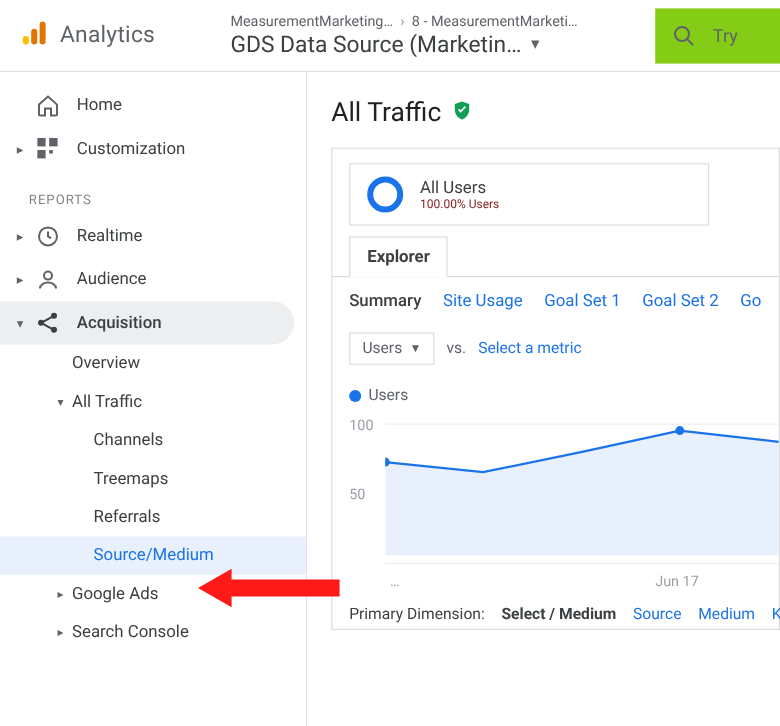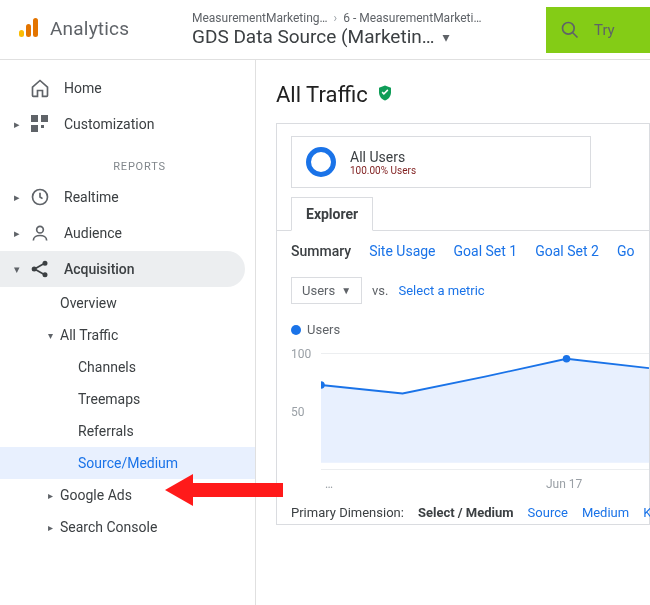--- a/index.html
+++ b/index.html
@@ -114,21 +114,20 @@
     border-radius: 0 18px 18px 0;
     margin-right: 10px;
     color: #3c4043;
     font-weight: 500;
   }
   .section-label {
     padding: 18px 0 6px 24px;
     font-size: 11px;
     letter-spacing: 0.8px;
     color: #80868b;
-    text-align: center;
   }
   .sub-item {
     padding-left: 60px;
     font-size: 14px;
     height: 32px;
     color: #3c4043;
   }
   .sub-item.group {
     padding-left: 48px;
     font-weight: 400;
@@ -291,21 +290,21 @@
         <rect x="8" y="7" width="5" height="13" rx="2.5" fill="#e37400"></rect>
         <rect x="15" y="1" width="5" height="19" rx="2.5" fill="#e37400"></rect>
       </svg>
     </span>
     <span class="brand-title">Analytics</span>
   </div>
   <div class="breadcrumb-stack">
     <div class="crumb-row">
       <span>MeasurementMarketing…</span>
       <span class="chev">›</span>
-      <span>6 - MeasurementMarketi…</span>
+      <span>8 - MeasurementMarketi…</span>
     </div>
     <div class="title-row">
       <span>GDS Data Source (Marketin…</span>
       <span class="caret">▾</span>
     </div>
   </div>
   <div class="search-box">
     <svg width="20" height="20" viewBox="0 0 24 24" fill="none" stroke="#5f6368" stroke-width="2">
       <circle cx="10" cy="10" r="7"></circle>
         <line x1="21" y1="21" x2="15" y2="15"></line>

